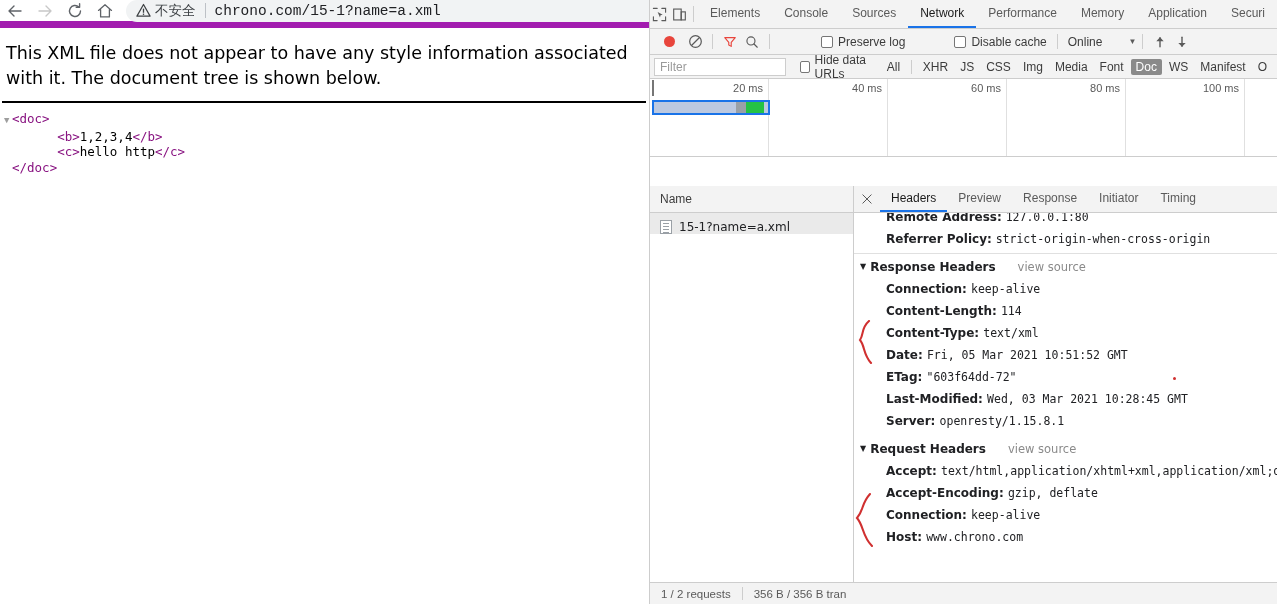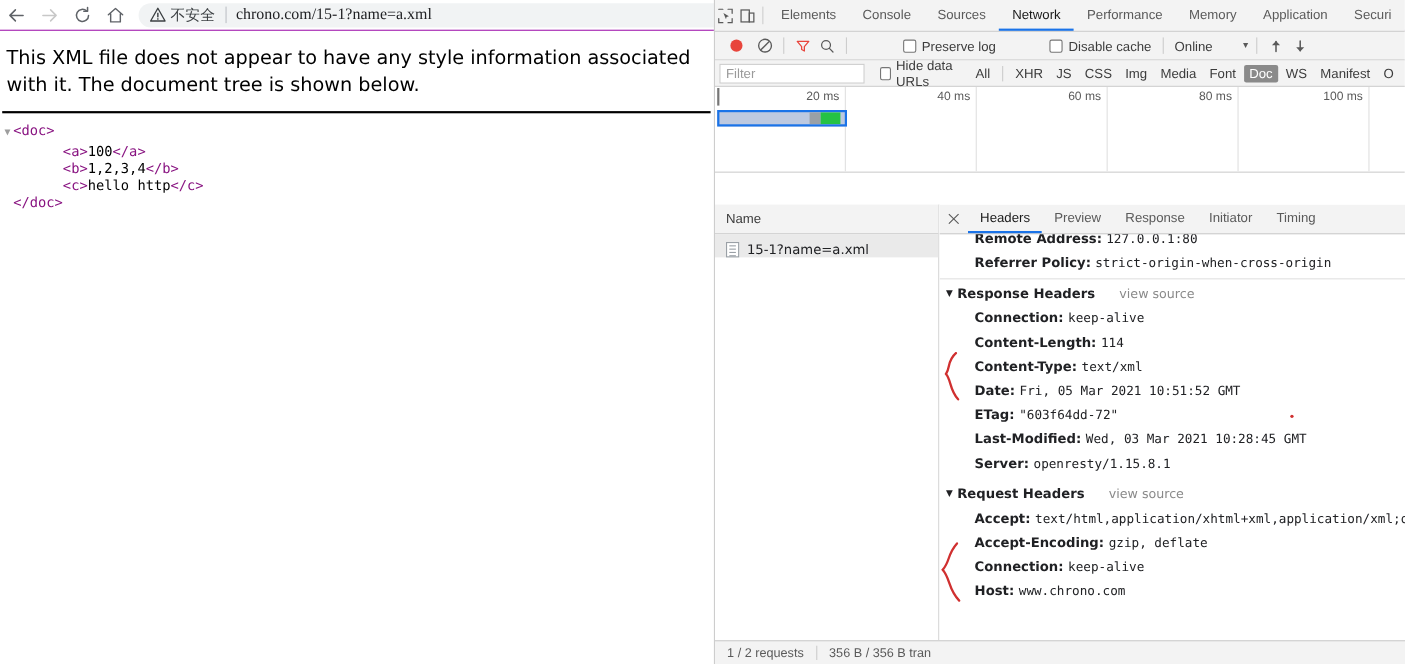--- a/index.html
+++ b/index.html
@@ -8,21 +8,21 @@
     overflow: hidden;
     background: #ffffff;
     font-family: "Liberation Sans", sans-serif;
   }
 
   
   #browser-bar {
     position: absolute; left: 0; top: 0;
     width: 1277px; height: 28px;
     background: #ffffff;
-    border-bottom: 1px solid #a21caf;
+    border-bottom: 7px solid #a21caf;
     display: flex; align-items: center;
   }
   .nav-btn {
     width: 30px; height: 28px;
     display: flex; align-items: center; justify-content: center;
     color: #5f6368;
   }
   .nav-btn svg { display: block; }
   .nav-btn.disabled { color: #c8c8c8; }
 
@@ -37,21 +37,21 @@
   #security-text {
     font-size: 13.5px; color: #3c4043;
     font-family: "DejaVu Sans", sans-serif;
   }
   #omni-divider {
     width: 1px; height: 15px; background: #bdc1c6;
     margin: 0 9px;
   }
   #url-text {
     font-size: 14.5px; color: #202124;
-    font-family: Liberation Serif, serif;
+    font-family: Liberation Mono, monospace;
     white-space: nowrap;
   }
   #star-btn {
     width: 34px; height: 28px;
     display: flex; align-items: center; justify-content: center;
     color: #5f6368;
   }
 
   
   #page-pane {
@@ -373,21 +373,20 @@
       <path d="M9 2.2l2.05 4.3 4.6.6-3.4 3.2.88 4.6L9 12.7l-4.13 2.2.88-4.6-3.4-3.2 4.6-.6z" fill="none" stroke="currentColor" stroke-width="1.2" stroke-linejoin="round"></path>
     </svg>
   </div>
 </div>
 
 <div id="page-pane">
   <div id="xml-notice">This XML file does not appear to have any style information associated with it. The document tree is shown below.</div>
   <div id="xml-rule"></div>
   <div id="xml-tree">
       <div class="xml-line"><span class="xml-toggle">▼</span><span></span><span class="xml-tag">&lt;doc&gt;</span></div>
-      <div class="xml-line"><span class="xml-toggle"></span><span>      </span><span class="xml-tag">&lt;a&gt;</span><span class="xml-val">100</span><span class="xml-tag">&lt;/a&gt;</span></div>
       <div class="xml-line"><span class="xml-toggle"></span><span>      </span><span class="xml-tag">&lt;b&gt;</span><span class="xml-val">1,2,3,4</span><span class="xml-tag">&lt;/b&gt;</span></div>
       <div class="xml-line"><span class="xml-toggle"></span><span>      </span><span class="xml-tag">&lt;c&gt;</span><span class="xml-val">hello http</span><span class="xml-tag">&lt;/c&gt;</span></div>
       <div class="xml-line"><span class="xml-toggle"></span><span></span><span class="xml-tag">&lt;/doc&gt;</span></div>
     </div>
 </div>
 
 <div id="devtools">
 
   <div id="dt-tabstrip">
     <div class="dt-iconbtn">

